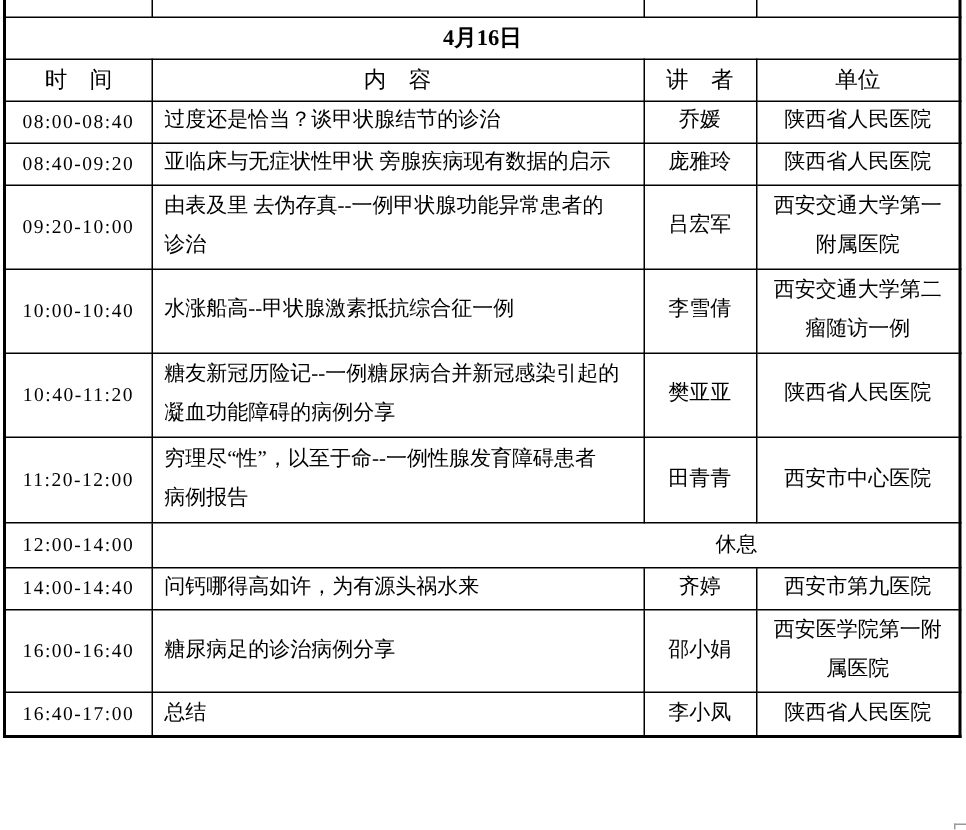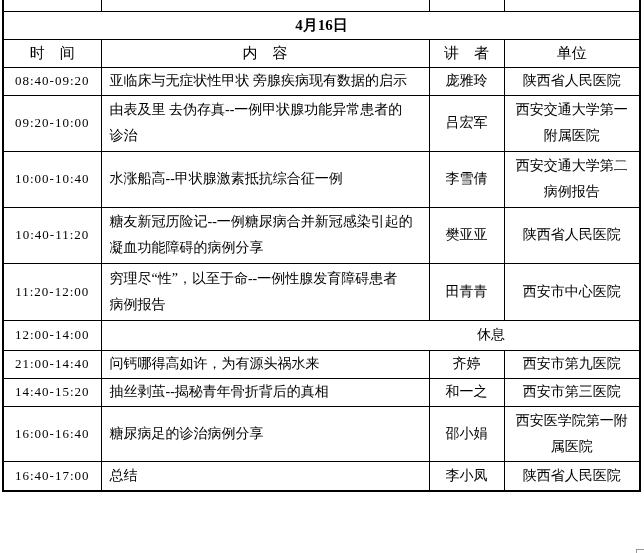--- a/index.html
+++ b/index.html
@@ -109,20 +109,26 @@
       <td class="date-cell" colspan="4">4月16日</td>
     </tr>
 
     <tr class="header-row h28">
       <td>时　间</td>
       <td>内　容</td>
       <td>讲　者</td>
       <td>单位</td>
     </tr>
 
+    <tr class="h28">
+      <td class="time-cell">08:00-08:40</td>
+      <td class="content-cell">过度还是恰当？谈甲状腺结节的诊治</td>
+      <td class="speaker-cell">乔媛</td>
+      <td class="unit-cell">陕西省人民医院</td>
+    </tr>
 
     <tr class="h28">
       <td class="time-cell">08:40-09:20</td>
       <td class="content-cell">亚临床与无症状性甲状 旁腺疾病现有数据的启示</td>
       <td class="speaker-cell">庞雅玲</td>
       <td class="unit-cell">陕西省人民医院</td>
     </tr>
 
     <tr class="h56">
       <td class="time-cell">09:20-10:00</td>
@@ -131,21 +137,21 @@
       <td class="speaker-cell">吕宏军</td>
       <td class="unit-cell">西安交通大学第一
 附属医院</td>
     </tr>
 
     <tr class="h56">
       <td class="time-cell">10:00-10:40</td>
       <td class="content-cell">水涨船高--甲状腺激素抵抗综合征一例</td>
       <td class="speaker-cell">李雪倩</td>
       <td class="unit-cell">西安交通大学第二
-病例报告</td>
+瘤随访一例</td>
     </tr>
 
     <tr class="h56">
       <td class="time-cell">10:40-11:20</td>
       <td class="content-cell">糖友新冠历险记--一例糖尿病合并新冠感染引起的
 凝血功能障碍的病例分享</td>
       <td class="speaker-cell">樊亚亚</td>
       <td class="unit-cell">陕西省人民医院</td>
     </tr>
 
@@ -156,32 +162,26 @@
       <td class="speaker-cell">田青青</td>
       <td class="unit-cell">西安市中心医院</td>
     </tr>
 
     <tr class="h30">
       <td class="time-cell">12:00-14:00</td>
       <td class="break-cell" colspan="3">休息</td>
     </tr>
 
     <tr class="h28">
-      <td class="time-cell">21:00-14:40</td>
+      <td class="time-cell">14:00-14:40</td>
       <td class="content-cell">问钙哪得高如许，为有源头祸水来</td>
       <td class="speaker-cell">齐婷</td>
       <td class="unit-cell">西安市第九医院</td>
     </tr>
 
-    <tr class="h28">
-      <td class="time-cell">14:40-15:20</td>
-      <td class="content-cell">抽丝剥茧--揭秘青年骨折背后的真相</td>
-      <td class="speaker-cell">和一之</td>
-      <td class="unit-cell">西安市第三医院</td>
-    </tr>
 
 
     <tr class="h55">
       <td class="time-cell">16:00-16:40</td>
       <td class="content-cell">糖尿病足的诊治病例分享</td>
       <td class="speaker-cell">邵小娟</td>
       <td class="unit-cell">西安医学院第一附
 属医院</td>
     </tr>
 

